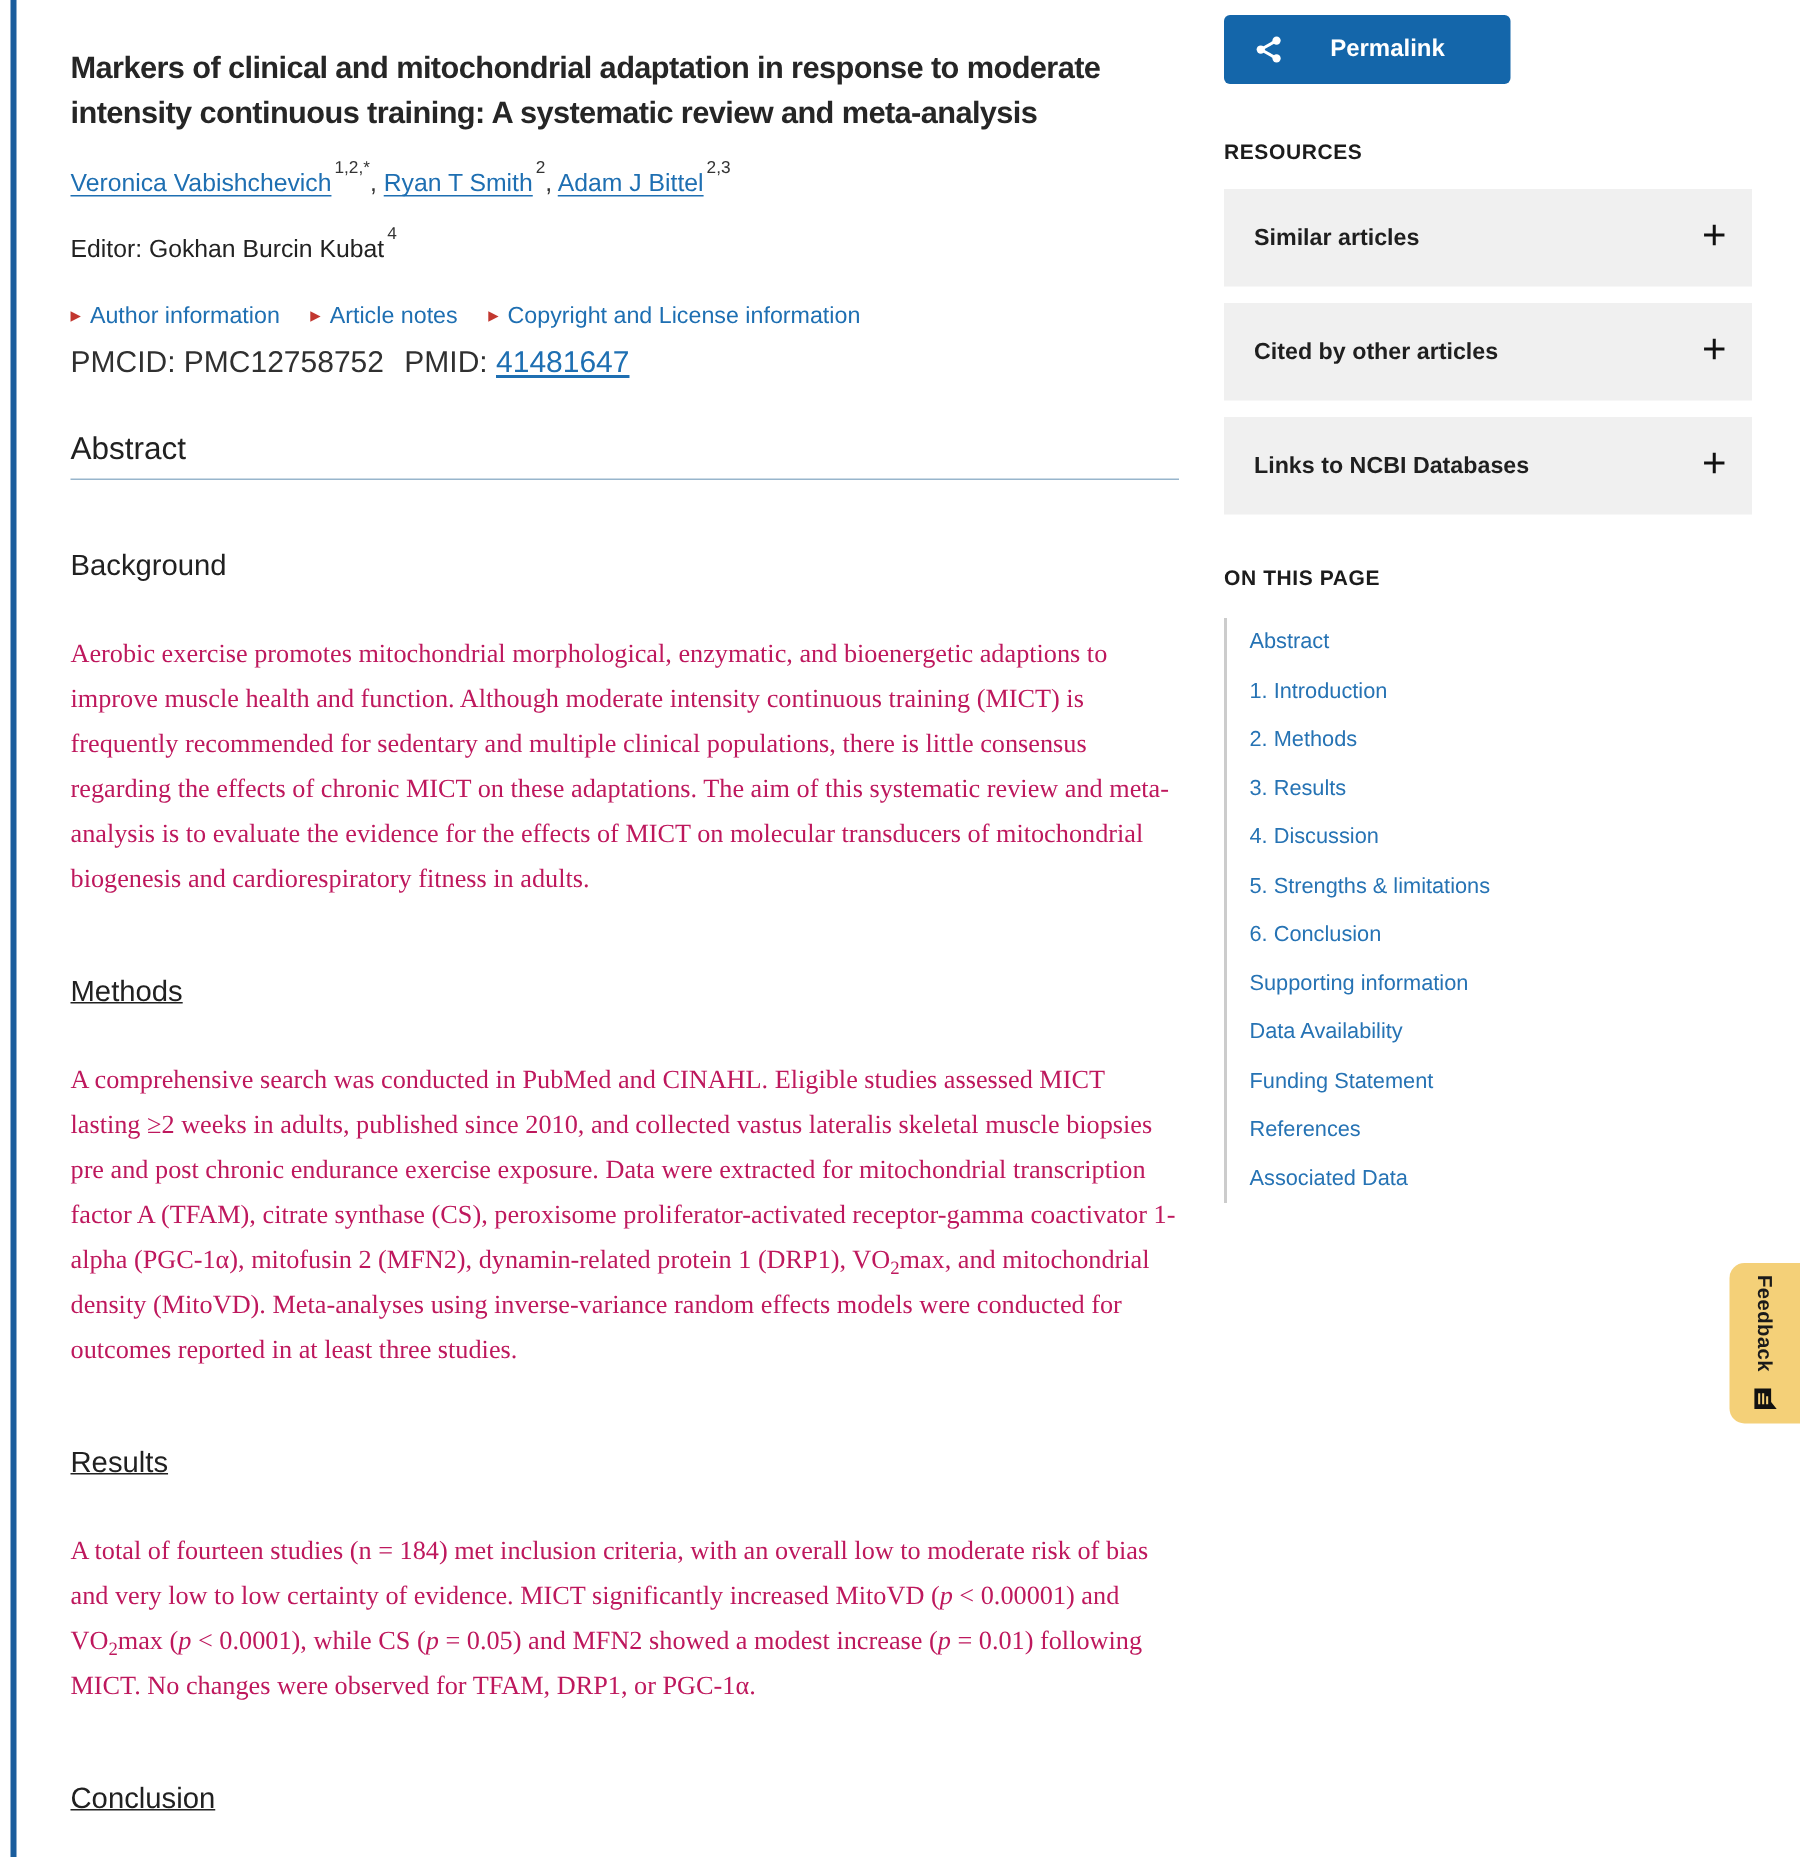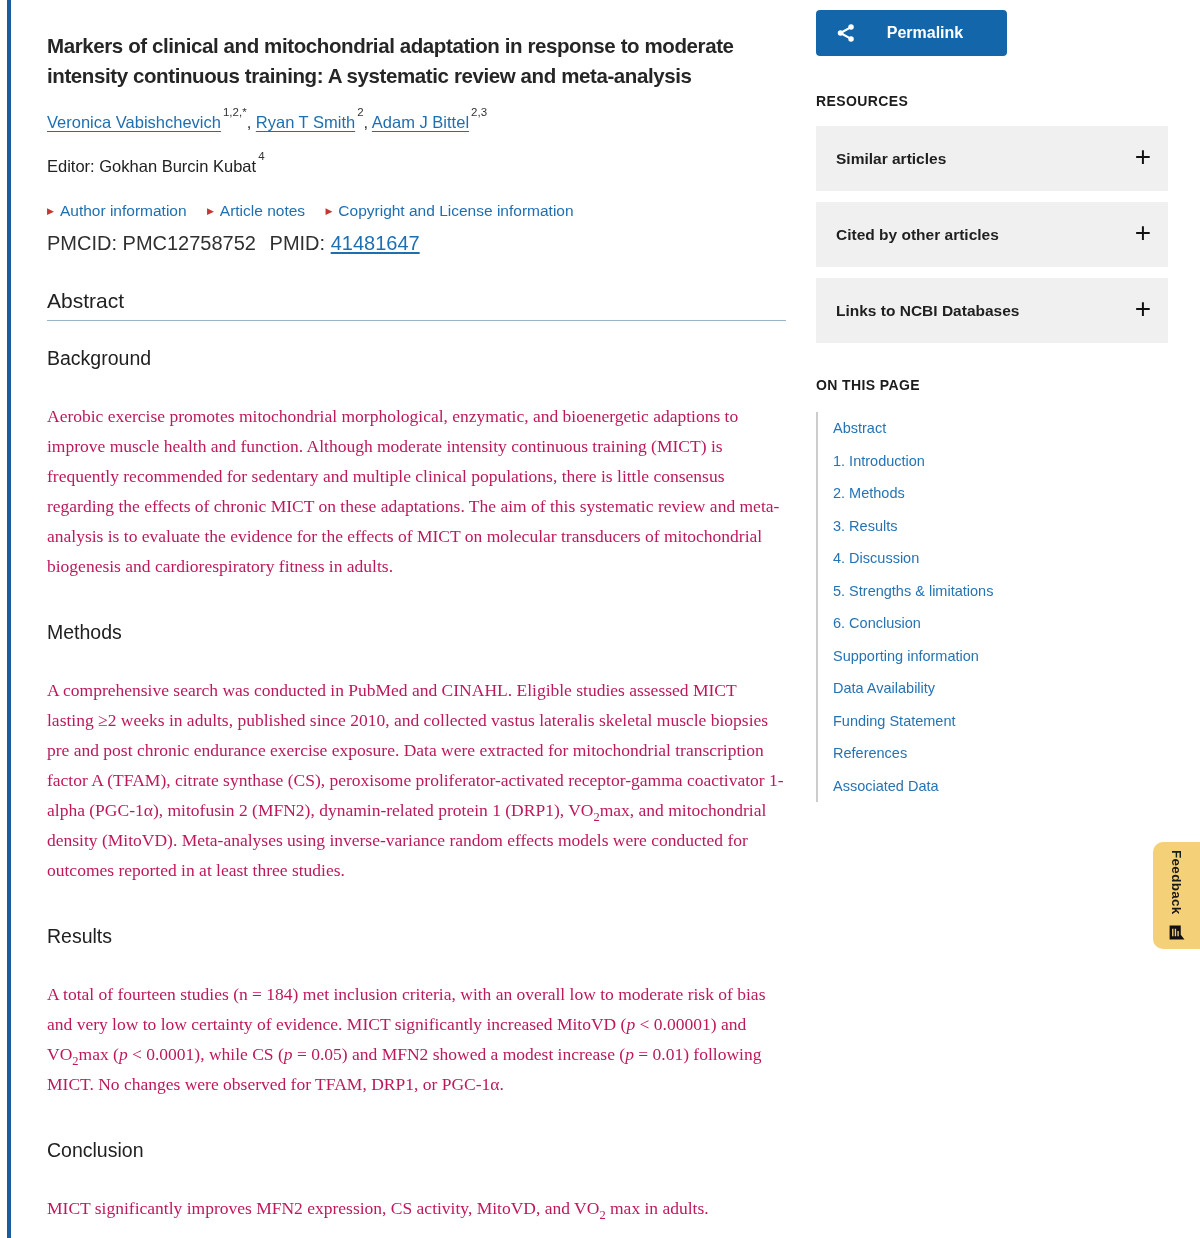--- a/index.html
+++ b/index.html
@@ -48,22 +48,22 @@
   .ids-row .gap { display: inline-block; width: 8px; }
   .ids-row a {
     color: #1e6fb2; text-decoration: underline; text-underline-offset: 2px; cursor: pointer;
   }
 
   h2.abs-h {
     margin-top: 36px; font-size: 21px; line-height: 24px; font-weight: 400;
     color: #212121; padding-bottom: 7px; border-bottom: 1px solid #98b5cc;
   }
   h3.sub-h { font-size: 19.5px; line-height: 22px; font-weight: 400; color: #212121; }
-  .mt-bg   { margin-top: 26px; }
-  .mt-sec  { margin-top: 40px; }
+  .mt-bg   { margin-top: 46px; }
+  .mt-sec  { margin-top: 50px; text-decoration: underline; }
 
   p.serif {
     font-family: "Liberation Serif", "DejaVu Serif", serif;
     font-size: 17.5px; line-height: 30px; color: #be185d;
     margin-top: 32px; width: 739px;
   }
   p.serif i { font-style: italic; }
   p.serif sub { font-size: 12.5px; line-height: 0; }
 
   

